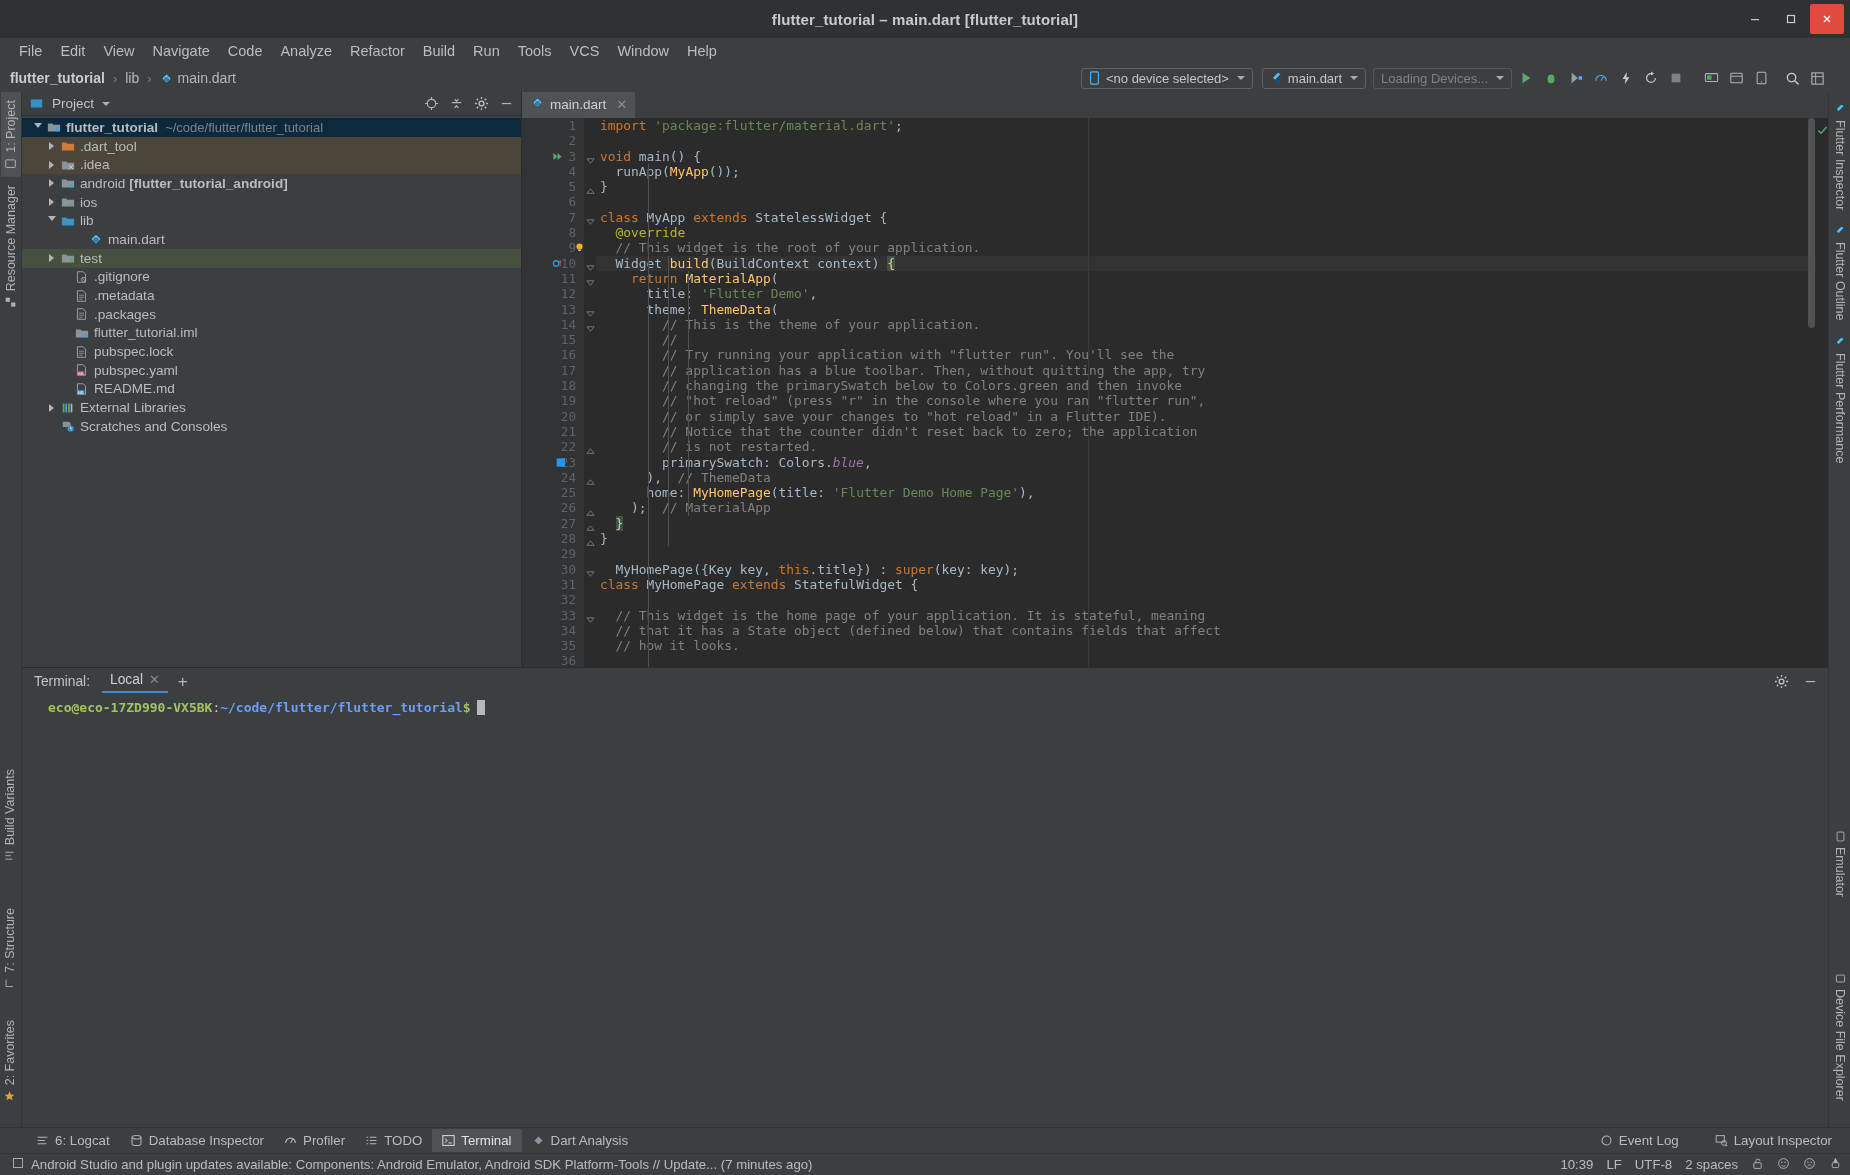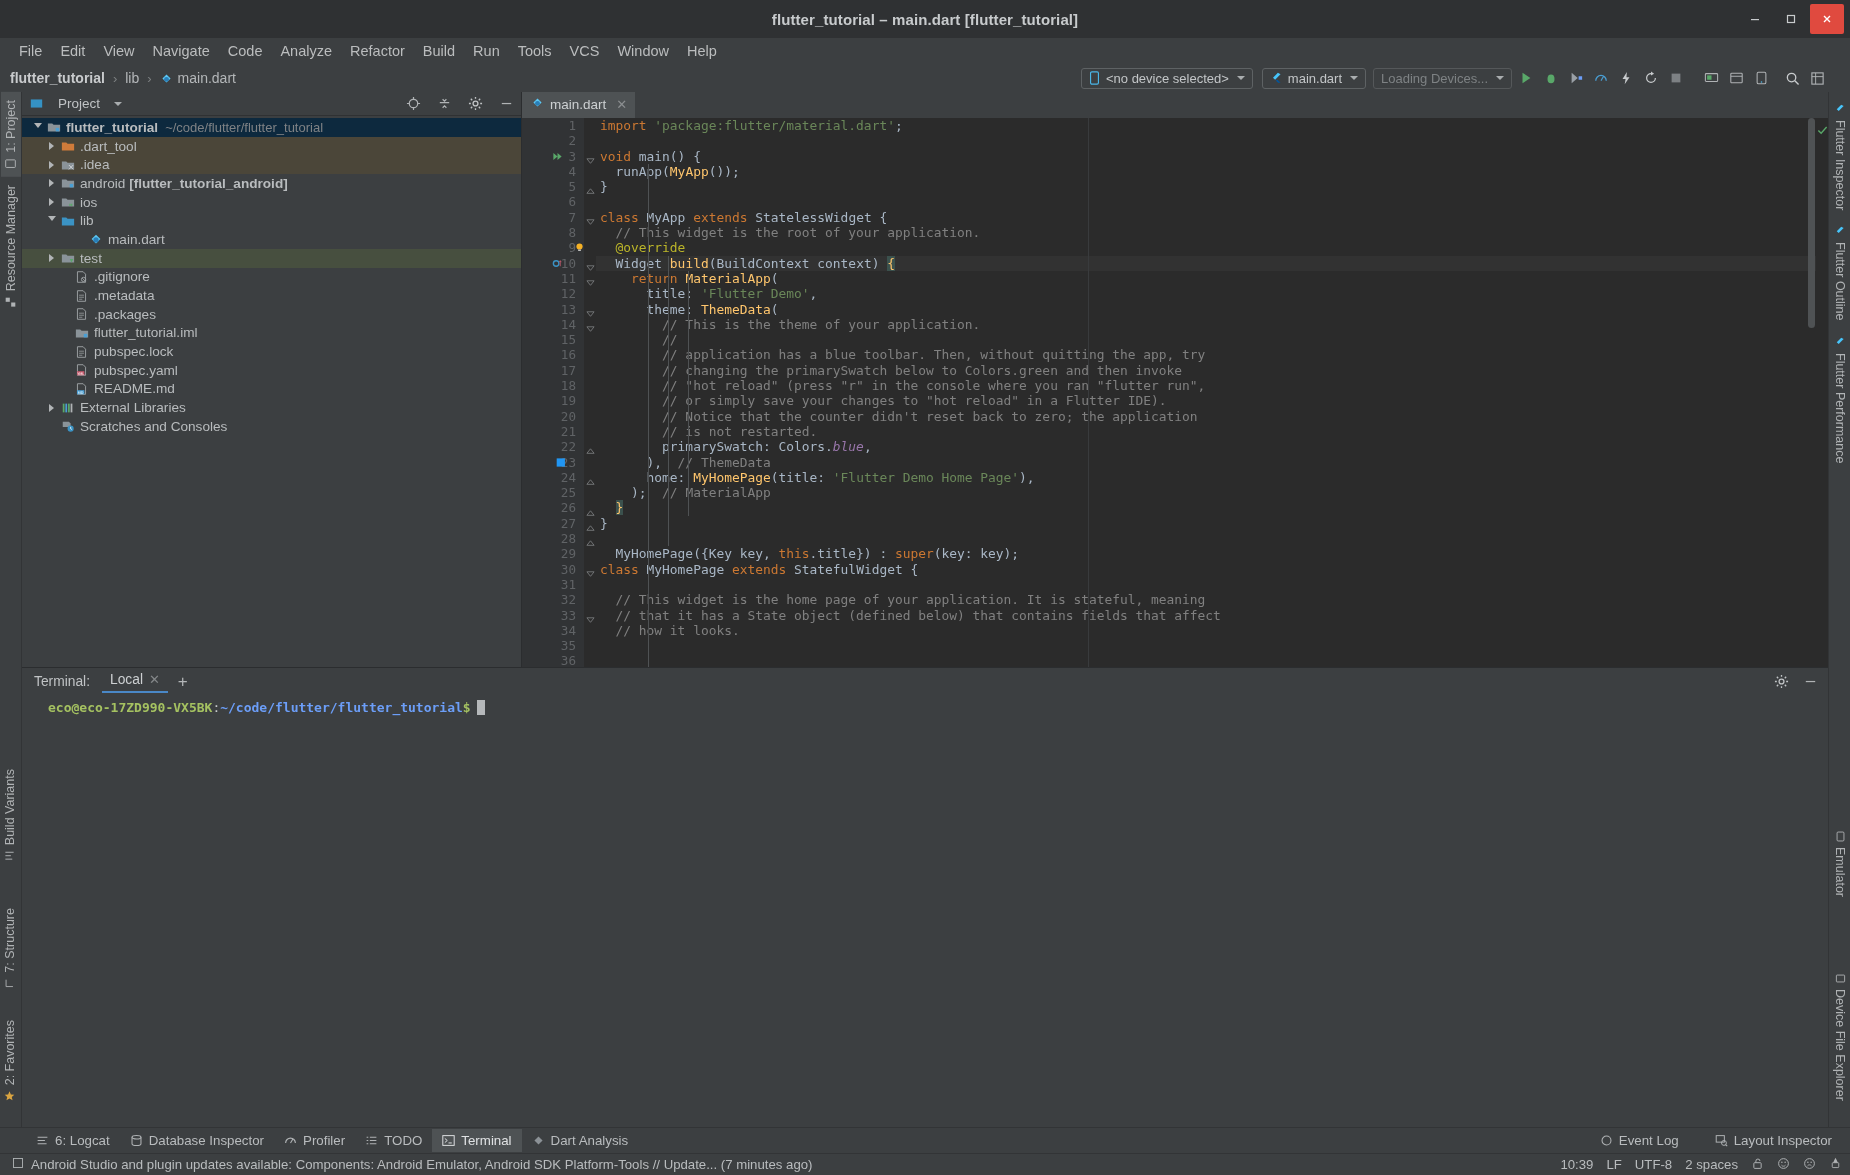--- a/index.html
+++ b/index.html
@@ -58,21 +58,21 @@
           white-space: nowrap; display: flex; align-items: center; gap: 5px; }
   .vtab.rot180 { transform: rotate(180deg); }
   .vtab.active { background: #4e5254; }
 
   .center { flex: 1 1 auto; display: flex; flex-direction: column; min-width: 0; }
   .upper { flex: 0 0 575px; display: flex; min-height: 0; }
 
   
   .projpanel { width: 500px; background: #3c3f41; display: flex; flex-direction: column;
                flex: 0 0 500px; border-right: 1px solid #2b2d2f; }
-  .projhdr { height: 24px; display: flex; align-items: center; padding: 0 5px; gap: 12px;
+  .projhdr { height: 24px; display: flex; align-items: center; padding: 0 5px; gap: 6px;
              background: #3c3f41; border-bottom: 1px solid #2f3133; text-align: center; }
   .projhdr .lbl { font-size: 13.5px; color: #c0c3c5; }
   .projhdr .sp { flex: 1; }
   .hicon { width: 19px; height: 19px; display: flex; align-items: center; justify-content: center; }
   .tree { flex: 1; overflow: hidden; padding-top: 2px; }
   .node { height: 18.7px; display: flex; align-items: center; font-size: 13.6px; color: #b9bcbe;
           white-space: nowrap; padding-right: 4px; }
   .node.selected { background: #0d293e; }
   .node.hl-a { background: #4b4639; }
   .node.hl-b { background: #474f3f; }
@@ -675,28 +675,29 @@
               </div>
             <div class="code">
               <div class="rightmargin" style="left:492px;"></div>
             <div class="cl"><span class="k">import </span><span class="st">'package:flutter/material.dart'</span><span class="br">;</span></div>
                 <div class="cl">&nbsp;</div>
                 <div class="cl"><span class="k">void </span><span class="cls">main</span><span class="br">() {</span></div>
                 <div class="cl"><span class="br">  runApp(</span><span class="fn">MyApp</span><span class="br">());</span></div>
                 <div class="cl"><span class="br">}</span></div>
                 <div class="cl">&nbsp;</div>
                 <div class="cl"><span class="k">class </span><span class="cls">MyApp </span><span class="k">extends </span><span class="cls">StatelessWidget {</span></div>
+                <div class="cl"><span class="an">  @override</span></div>
                 <div class="cl"><span class="cm">  // This widget is the root of your application.</span></div>
-                <div class="cl"><span class="an">  @override</span></div>
                 <div class="cl curline"><span class="cls">  Widget </span><span class="fn">build</span><span class="br">(BuildContext context) </span><span class="hlbrace">{</span></div>
                 <div class="cl"><span class="k">    return </span><span class="fn">MaterialApp</span><span class="br">(</span></div>
                 <div class="cl"><span class="br">      title: </span><span class="st">'Flutter Demo'</span><span class="br">,</span></div>
                 <div class="cl"><span class="br">      theme: </span><span class="fn">ThemeData</span><span class="br">(</span></div>
                 <div class="cl"><span class="cm">        // This is the theme of your application.</span></div>
                 <div class="cl"><span class="cm">        //</span></div>
+                <div class="cl"><span class="cm">        // Try running your application with "flutter run". You'll see the</span></div>
                 <div class="cl"><span class="cm">        // application has a blue toolbar. Then, without quitting the app, try</span></div>
                 <div class="cl"><span class="cm">        // changing the primarySwatch below to Colors.green and then invoke</span></div>
                 <div class="cl"><span class="cm">        // "hot reload" (press "r" in the console where you ran "flutter run",</span></div>
                 <div class="cl"><span class="cm">        // or simply save your changes to "hot reload" in a Flutter IDE).</span></div>
                 <div class="cl"><span class="cm">        // Notice that the counter didn't reset back to zero; the application</span></div>
                 <div class="cl"><span class="cm">        // is not restarted.</span></div>
                 <div class="cl"><span class="br">        primarySwatch: Colors.</span><span class="fl">blue</span><span class="br">,</span></div>
                 <div class="cl"><span class="br">      ),  </span><span class="cm">// ThemeData</span></div>
                 <div class="cl"><span class="br">      home: </span><span class="fn">MyHomePage</span><span class="br">(title: </span><span class="st">'Flutter Demo Home Page'</span><span class="br">),</span></div>
                 <div class="cl"><span class="br">    );  </span><span class="cm">// MaterialApp</span></div>

